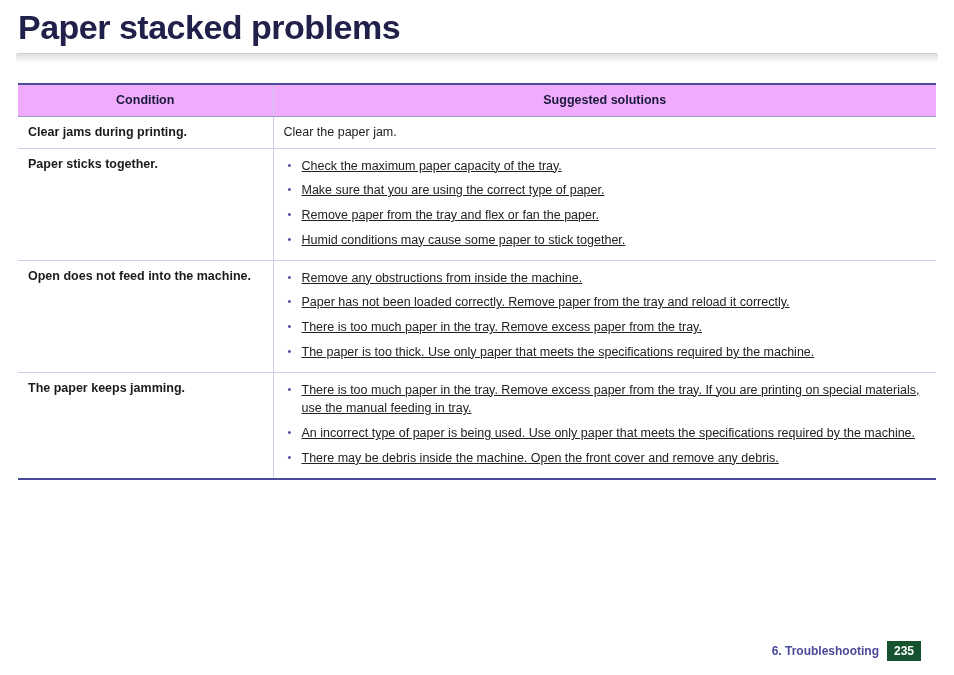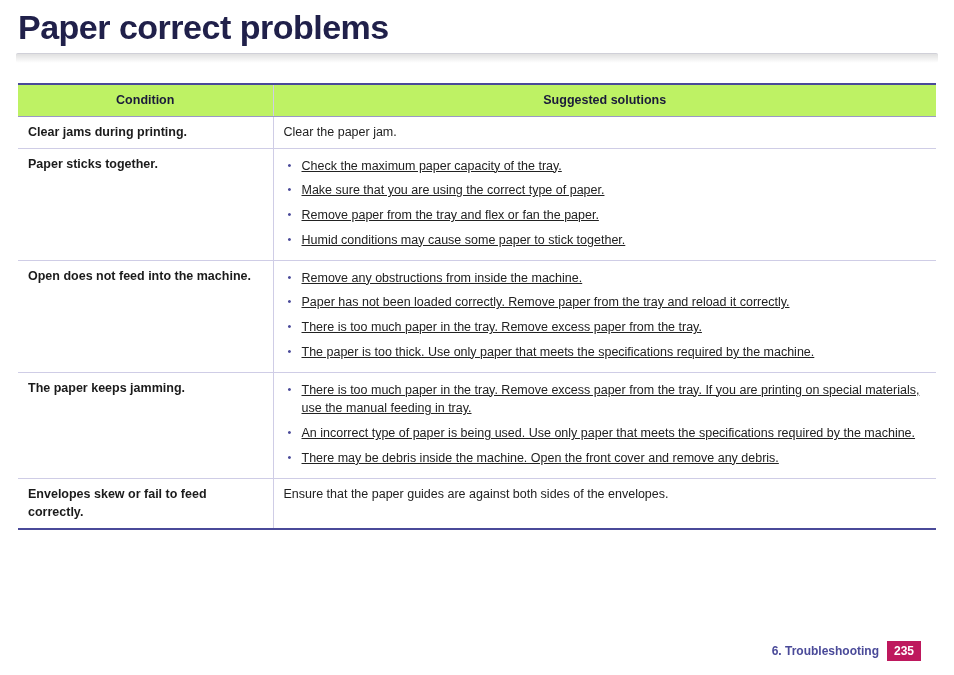--- a/index.html
+++ b/index.html
@@ -26,21 +26,21 @@
     border-radius: 2px;
   }
   table.trouble {
     width: 918px;
     margin: 0 18px;
     border-collapse: collapse;
     font-size: 12.5px;
     line-height: 1.5;
   }
   table.trouble thead th {
-    background: #bef264;
+    background: #f0abfc;
     color: #1a1a3a;
     font-weight: 700;
     text-align: center;
     padding: 6px 8px;
     border-top: 2px solid #4a4a99;
     border-bottom: 1px solid #9b99c6;
     font-size: 12.5px;
   }
   table.trouble thead th:first-child {
     border-right: 1px solid #cfcde6;
@@ -85,31 +85,31 @@
     display: flex;
     align-items: center;
     font-size: 12px;
   }
   .footer .chapter {
     color: #4a4a99;
     font-weight: 700;
     margin-right: 8px;
   }
   .footer .pnum {
-    background: #be185d;
+    background: #14532d;
     color: #fff;
     font-weight: 700;
     padding: 3px 7px;
     font-size: 12px;
   }
 </style>
 </head>
 <body>
 
-<h1 class="page-title">Paper correct problems</h1>
+<h1 class="page-title">Paper stacked problems</h1>
 <div class="title-rule"></div>
 
 <table class="trouble">
   <thead>
     <tr>
       <th>Condition</th>
       <th>Suggested solutions</th>
     </tr>
   </thead>
   <tbody id="tbody">
@@ -142,23 +142,19 @@
       <tr>
         <td class="cond">The paper keeps jamming.</td>
         <td>
           <ul class="sol">
             <li>There is too much paper in the tray. Remove excess paper from the tray. If you are printing on special materials, use the manual feeding in tray.</li>
             <li>An incorrect type of paper is being used. Use only paper that meets the specifications required by the machine.</li>
             <li>There may be debris inside the machine. Open the front cover and remove any debris.</li>
           </ul>
         </td>
       </tr>
-      <tr>
-        <td class="cond">Envelopes skew or fail to feed correctly.</td>
-        <td>Ensure that the paper guides are against both sides of the envelopes.</td>
-      </tr>
     </tbody>
 </table>
 
 <div class="footer">
   <span class="chapter">6.  Troubleshooting</span>
   <span class="pnum">235</span>
 </div>
 
 </body></html>

